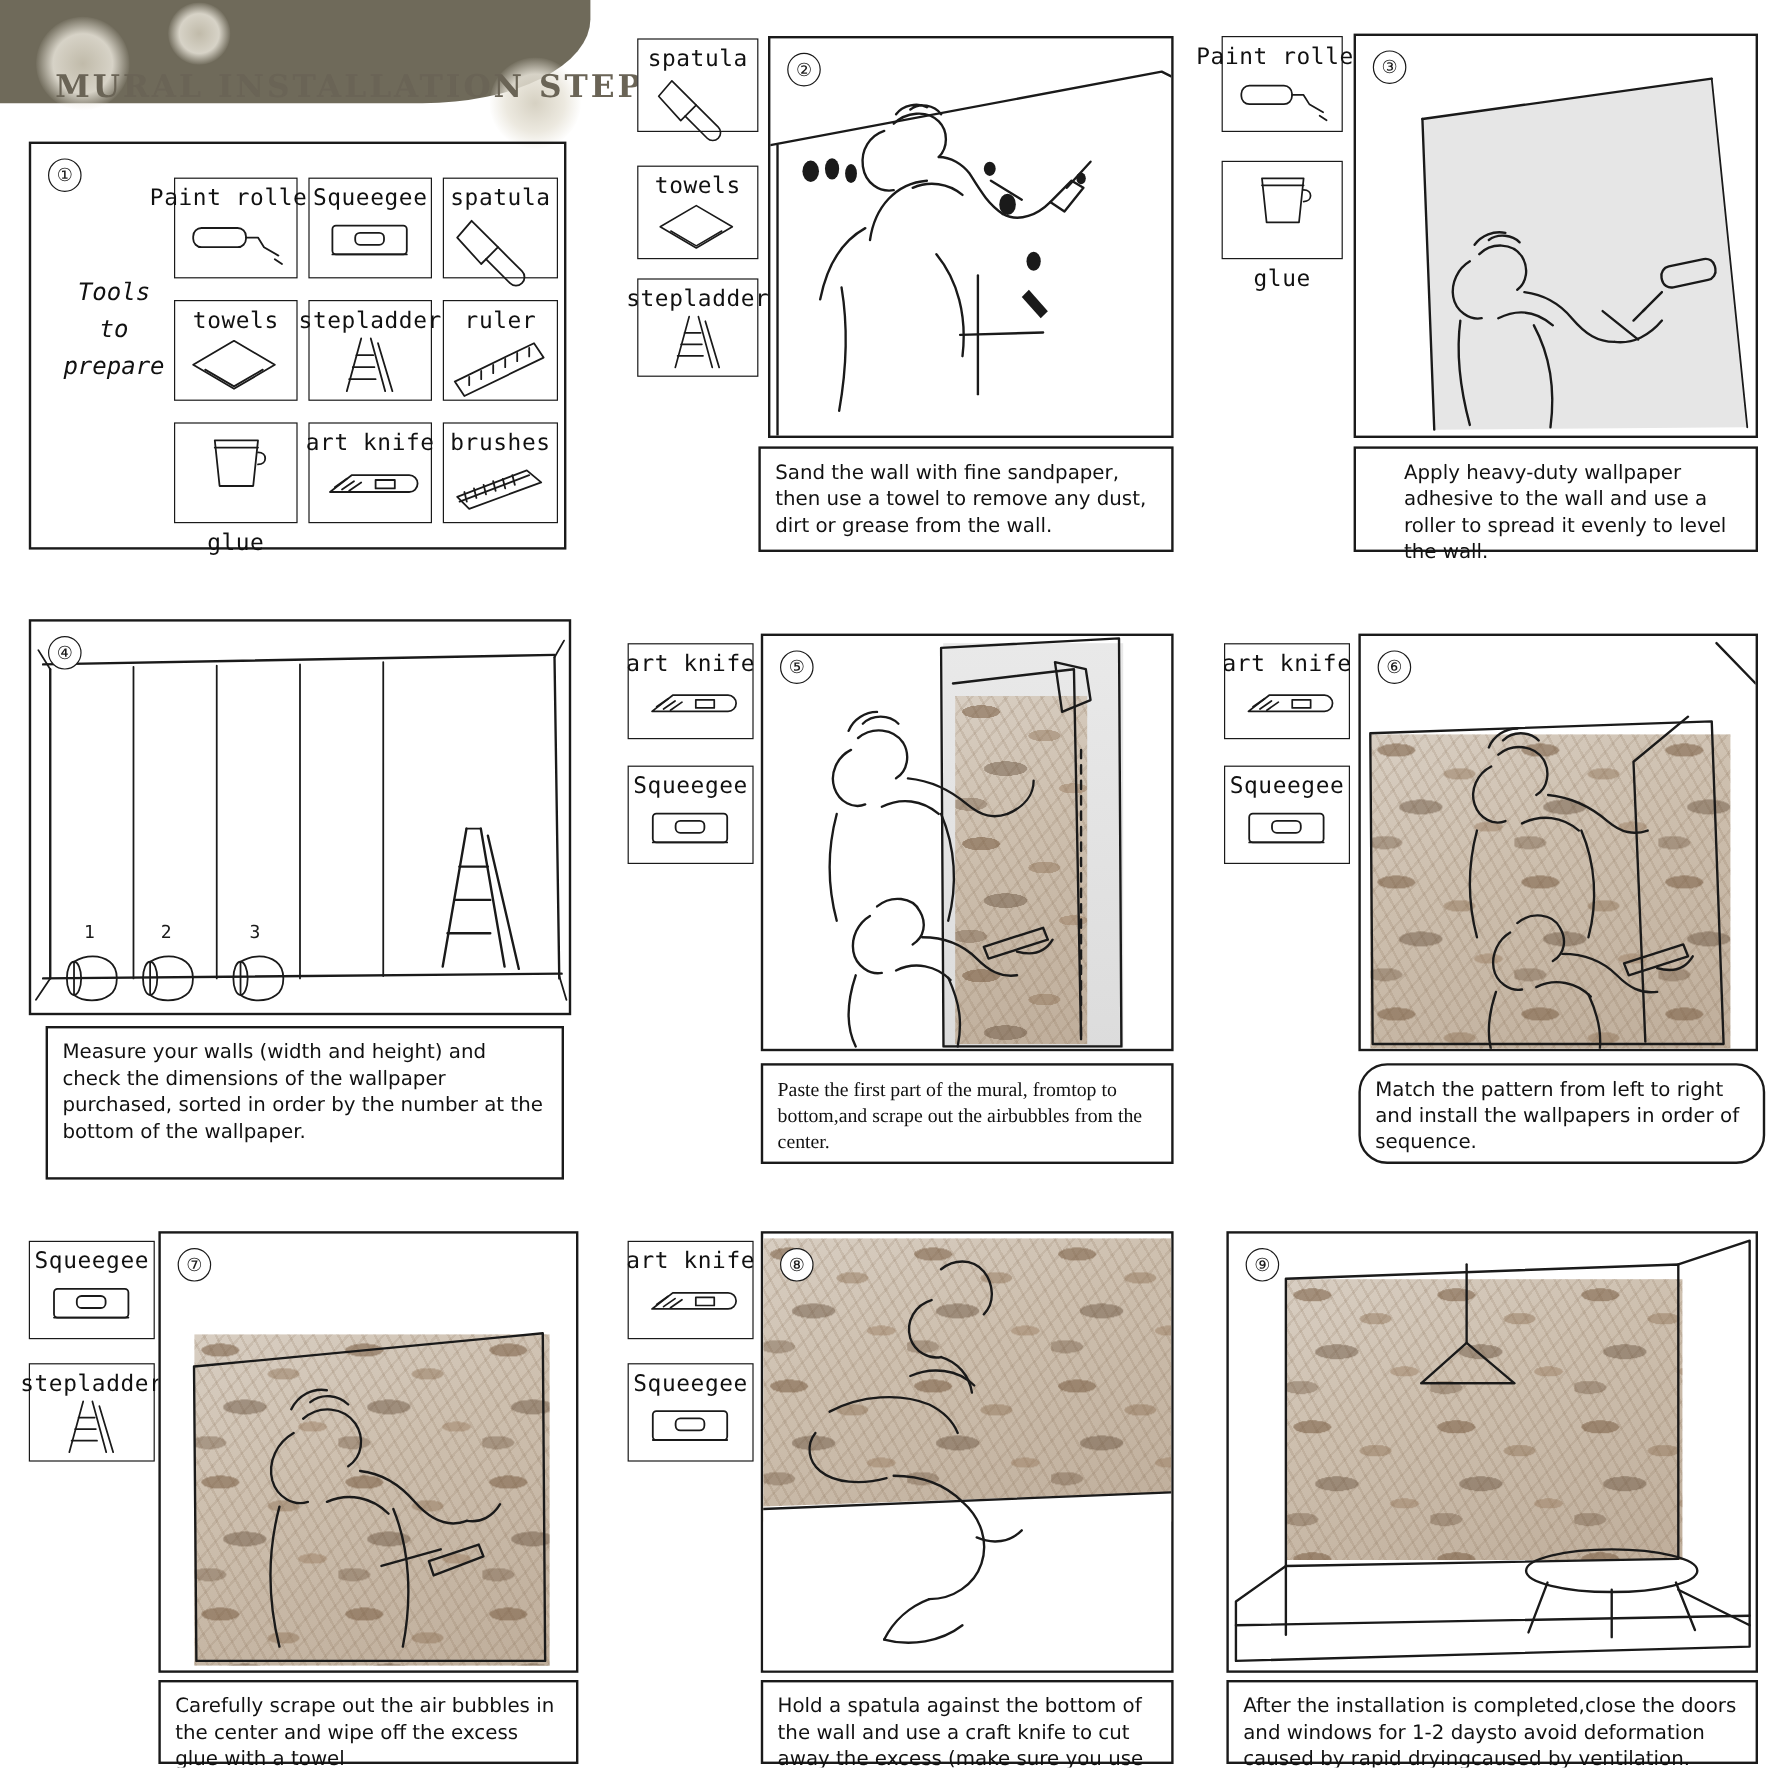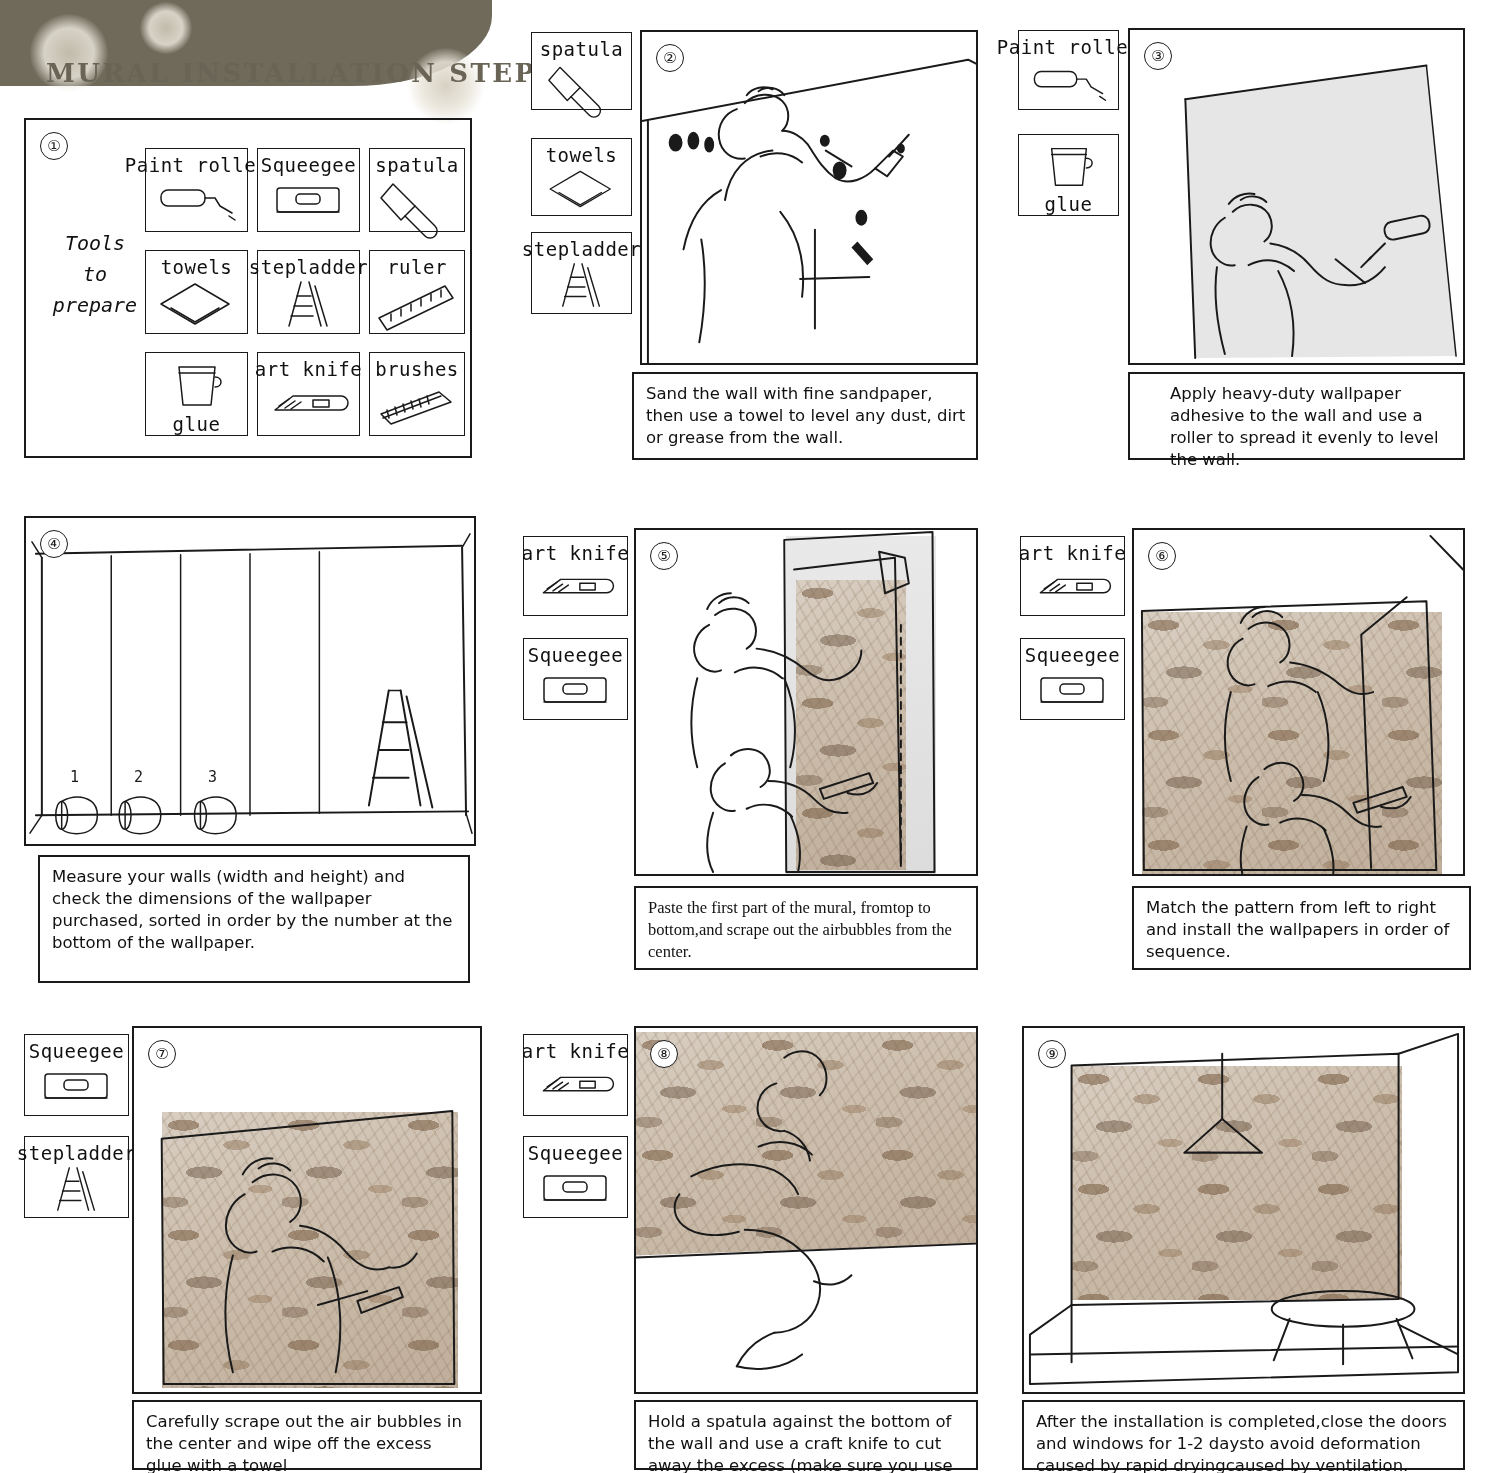--- a/index.html
+++ b/index.html
@@ -35,21 +35,21 @@
   }
   
   .chip{
     position:absolute;border:1.6px solid #1a1a1a;box-sizing:border-box;background:#fff;
     display:flex;flex-direction:column;align-items:center;justify-content:flex-start;
   }
   .chip-label{
     font-family:"DejaVu Sans Mono", monospace;font-size:19px;letter-spacing:.5px;
     padding-top:5px;color:#111;white-space:nowrap;
   }
-  .chip-label.bottom{order:2;padding-top:0;padding-bottom:4px;}
+  .chip-label.bottom{order:2;padding-top:0;padding-bottom:4px;margin-top:28px;}
   .chip svg{display:block;}
   
   .tools-outer{position:absolute;border:2.5px solid #1a1a1a;box-sizing:border-box;}
   .tools-title{
     position:absolute;font-family:"DejaVu Sans Mono", monospace;font-size:20px;
     line-height:1.55;color:#111;text-align:center;font-style:italic;
   }
   .scene{position:absolute;inset:0;overflow:hidden;}
   .leafpat{
     position:absolute;
@@ -202,21 +202,21 @@
     <ellipse class="fillk" cx="34" cy="112" rx="7" ry="9"></ellipse>
     <ellipse class="fillk" cx="52" cy="110" rx="6" ry="9"></ellipse>
     <ellipse class="fillk" cx="68" cy="114" rx="5" ry="8"></ellipse>
     <ellipse class="fillk" cx="185" cy="110" rx="5" ry="6"></ellipse>
     <ellipse class="fillk" cx="200" cy="140" rx="7" ry="9"></ellipse>
     <ellipse class="fillk" cx="222" cy="188" rx="6" ry="8"></ellipse>
     <path class="fillk" d="M218 212l16 18-6 6-16-18z"></path>
     <ellipse class="fillk" cx="262" cy="118" rx="4" ry="5"></ellipse>
   </svg>
 </div>
-<div class="caption" style="left:632px;top:372px;width:346px;height:88px;">Sand the wall with fine sandpaper, then use a towel to level any dust, dirt or grease from the wall.</div>
+<div class="caption" style="left:632px;top:372px;width:346px;height:88px;">Sand the wall with fine sandpaper, then use a towel to remove any dust, dirt or grease from the wall.</div>
 
 <div class="chip" style="left:1018px;top:30px;width:101px;height:80px;">
   <div class="chip-label">Paint roller</div>
   <svg width="90" height="48" viewBox="0 0 92 50">
     <rect class="ln-thin" x="10" y="14" width="44" height="16" rx="7"></rect>
     <path class="ln-thin" d="M54 22h10l5 8 12 7"></path>
     <path class="ln-thin" d="M78 40l6 4"></path>
   </svg>
 </div>
 <div class="chip" style="left:1018px;top:134px;width:101px;height:82px;">
@@ -363,21 +363,21 @@
       <path class="ln" d="M132 242c12-10 30-8 36 4 6 10 4 22-6 28"></path>
       <path class="ln" d="M170 268c20 0 34 6 46 18 10 10 20 16 34 14"></path>
       <path class="ln" d="M148 296c16-8 34-4 46 8"></path>
       <path class="ln" d="M114 300c-8 24-8 44 0 60"></path>
       <path class="ln" d="M192 302c10 22 12 38 8 58"></path>
       <path class="ln" d="M250 280c14 4 24 0 30-10"></path>
       <path class="ln" d="M222 276 L272 260 L276 270 L226 286 Z"></path>
     </svg>
   </div>
 </div>
-<div class="caption" style="left:1132px;top:886px;width:339px;height:84px;">Match the pattern from left to right and install the wallpapers in order of  sequence.</div>
+<div class="caption" style="left:1132px;top:886px;width:339px;height:84px;border-radius:24px;">Match the pattern from left to right and install the wallpapers in order of  sequence.</div>
 
 <div class="chip" style="left:24px;top:1034px;width:105px;height:82px;">
   <div class="chip-label">Squeegee</div>
   <svg width="92" height="50" viewBox="0 0 92 50">
     <rect class="ln-thin" x="14" y="12" width="62" height="24" rx="3"></rect>
     <rect class="ln-thin" x="33" y="18" width="24" height="10" rx="4"></rect>
     <path class="ln-thin" d="M14 36h62"></path>
   </svg>
 </div>
 <div class="chip" style="left:24px;top:1136px;width:105px;height:82px;">

